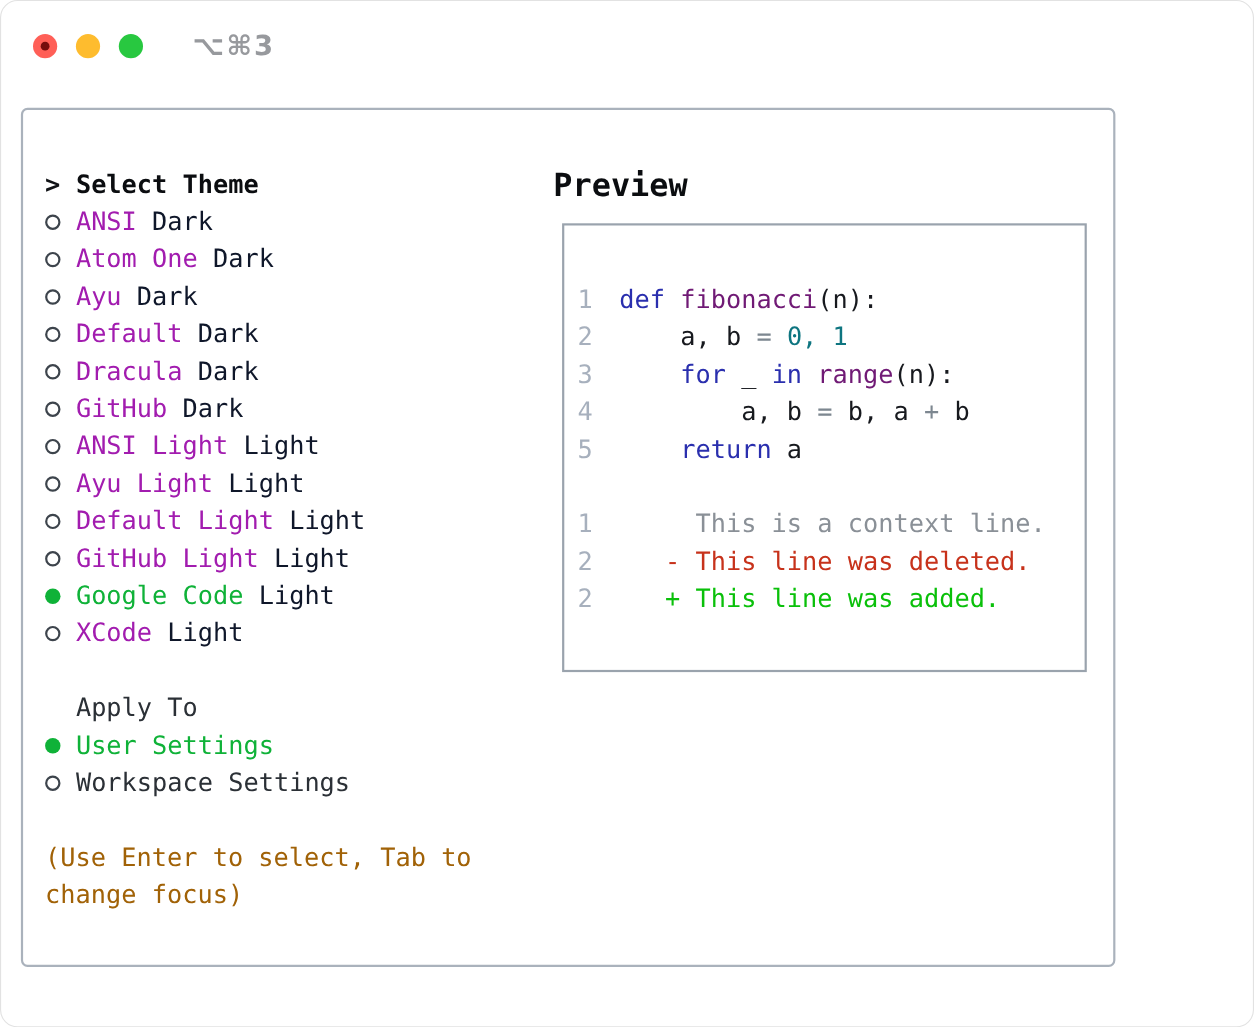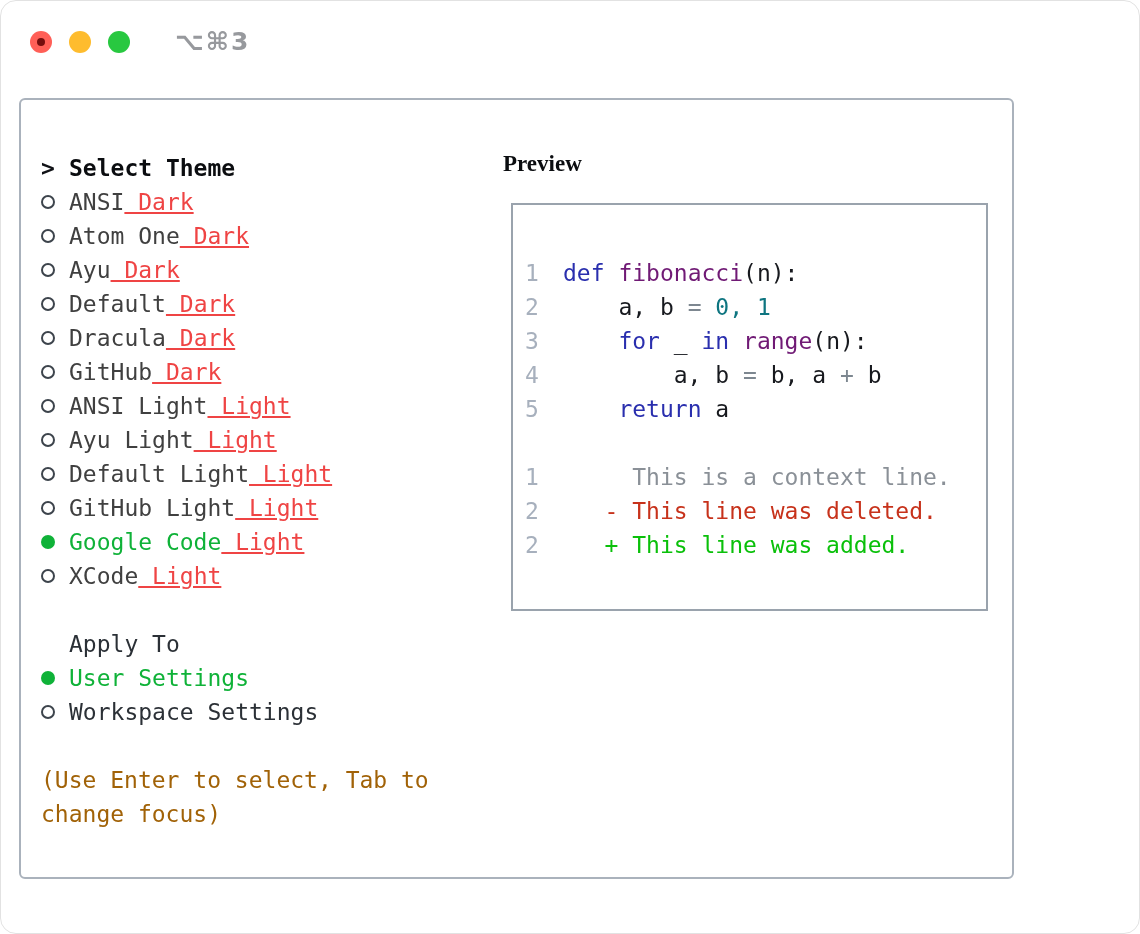--- a/index.html
+++ b/index.html
@@ -32,28 +32,28 @@
     border:2px solid #aab2bc;border-radius:6px;box-sizing:border-box;background:#fff;
   }
   .left-col{position:absolute;left:20px;top:51px;font-size:23px;color:#2b3036;}
   .row{display:flex;align-items:center;height:34px;white-space:pre;}
   .marker{width:28px;display:flex;align-items:center;flex:0 0 28px;}
   .dot{width:14px;height:14px;border-radius:50%;box-sizing:border-box;}
   .dot-empty{border:2px solid #3d444c;}
   .dot-filled{background:#0fb238;}
   .cursor-ch{font-weight:bold;color:#101216;}
   .hdr{font-weight:bold;color:#0b0d10;}
-  .item-name{color:#404040;}
-  .item-variant{color:#ef4444;text-decoration:underline;}
+  .item-name{color:#a21caf;}
+  .item-variant{color:#0f172a;}
   .sel .item-name{color:#0fb238;}
   .sel-opt{color:#0fb238;}
   .blank-row{height:34px;}
   .help{color:#a16207;}
   
-  .preview-title{position:absolute;left:482px;top:51px;font-size:23px;font-family:Liberation Serif, serif;}
+  .preview-title{position:absolute;left:482px;top:51px;font-size:29px;}
   .preview-box{
     position:absolute;left:490px;top:103px;width:477px;height:408px;
     border:2px solid #9aa3ad;box-sizing:border-box;background:#fff;
   }
   .code{position:absolute;left:12px;top:51px;font-size:23px;}
   .crow{display:flex;align-items:center;height:34px;white-space:pre;}
   .lnum{width:38px;flex:0 0 38px;color:#a7b0bd;white-space:pre;}
   .ccontent{white-space:pre;}
   .tok-kw{color:#2a2fae;text-align:center;}
   .tok-fn{color:#701a75;}

